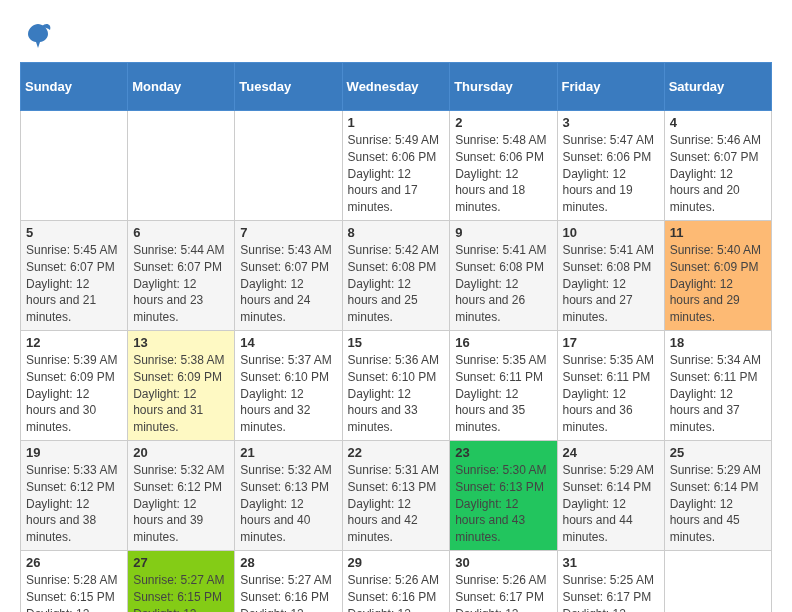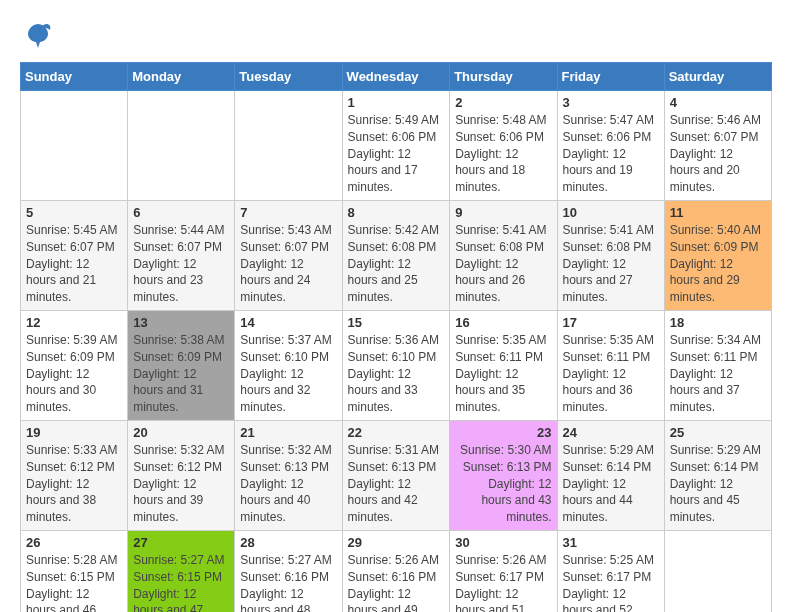--- a/index.html
+++ b/index.html
@@ -48,21 +48,21 @@
       color: #333;
     }
     .calendar {
       width: 100%;
       border-collapse: collapse;
       border: 1px solid #ccc;
     }
     .calendar th {
       background: #3a7bbf;
       color: #fff;
-      padding: 6px 4px;
+      padding: 16px 4px;
       font-size: 13px;
       text-align: left;
       border: 1px solid #4a8bcf;
     }
     .calendar td {
       border: 1px solid #ccc;
       vertical-align: top;
       padding: 4px 5px;
       width: 108px;
       min-height: 80px;
@@ -207,21 +207,21 @@
         </td>
       </tr>
       <tr>
         <td style="background: rgb(255, 255, 255);">
           <span class="day-number">12</span>
           <div class="day-info">Sunrise: 5:39 AM
 Sunset: 6:09 PM
 Daylight: 12 hours
 and 30 minutes.</div>
         </td>
-        <td style="background: #a3a3a3;">
+        <td style="background: #fef9c3;">
           <span class="day-number">13</span>
           <div class="day-info">Sunrise: 5:38 AM
 Sunset: 6:09 PM
 Daylight: 12 hours
 and 31 minutes.</div>
         </td>
         <td style="background: rgb(255, 255, 255);">
           <span class="day-number">14</span>
           <div class="day-info">Sunrise: 5:37 AM
 Sunset: 6:10 PM
@@ -279,21 +279,21 @@
 Daylight: 12 hours
 and 40 minutes.</div>
         </td>
         <td style="background: rgb(245, 245, 245);">
           <span class="day-number">22</span>
           <div class="day-info">Sunrise: 5:31 AM
 Sunset: 6:13 PM
 Daylight: 12 hours
 and 42 minutes.</div>
         </td>
-        <td style="background: #f0abfc; text-align: right;">
+        <td style="background: #22c55e;">
           <span class="day-number">23</span>
           <div class="day-info">Sunrise: 5:30 AM
 Sunset: 6:13 PM
 Daylight: 12 hours
 and 43 minutes.</div>
         </td>
         <td style="background: rgb(245, 245, 245);">
           <span class="day-number">24</span>
           <div class="day-info">Sunrise: 5:29 AM
 Sunset: 6:14 PM

